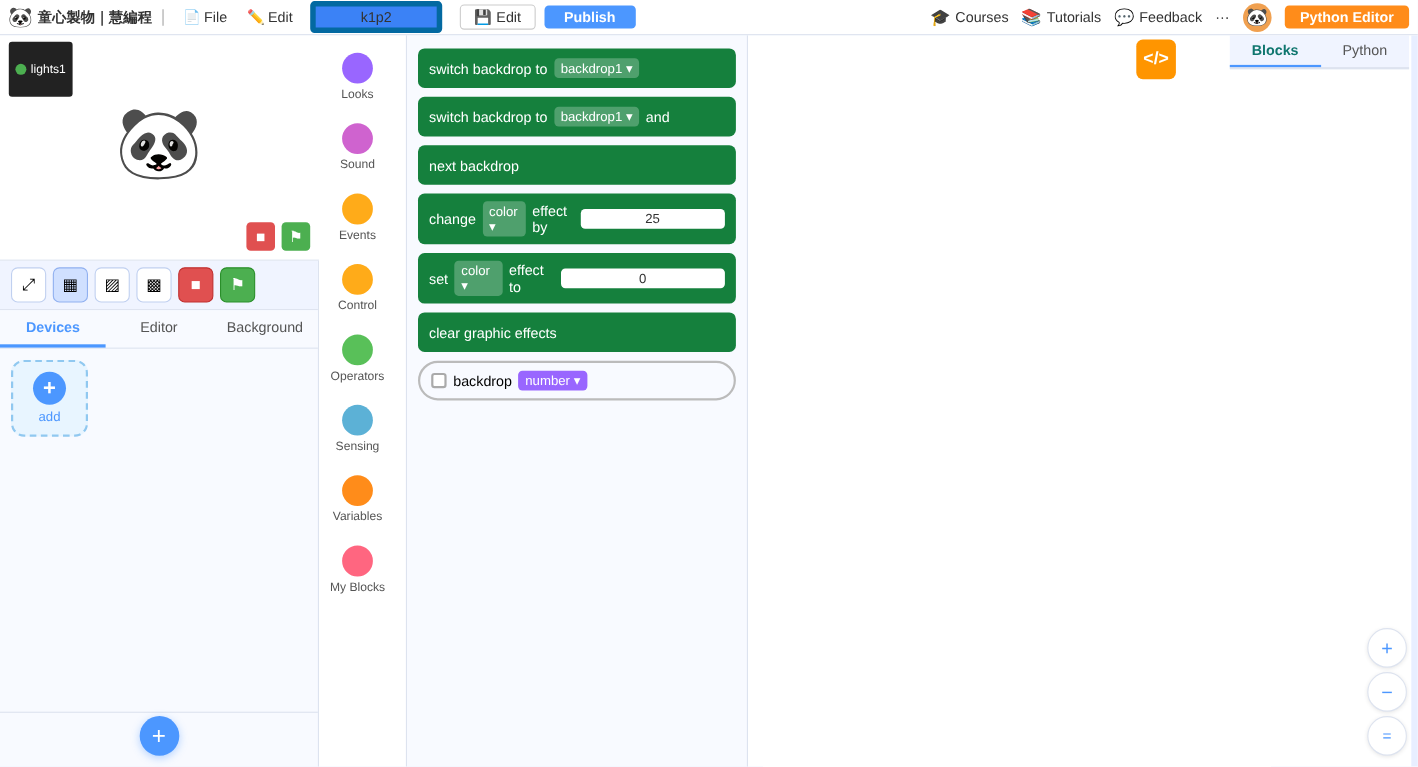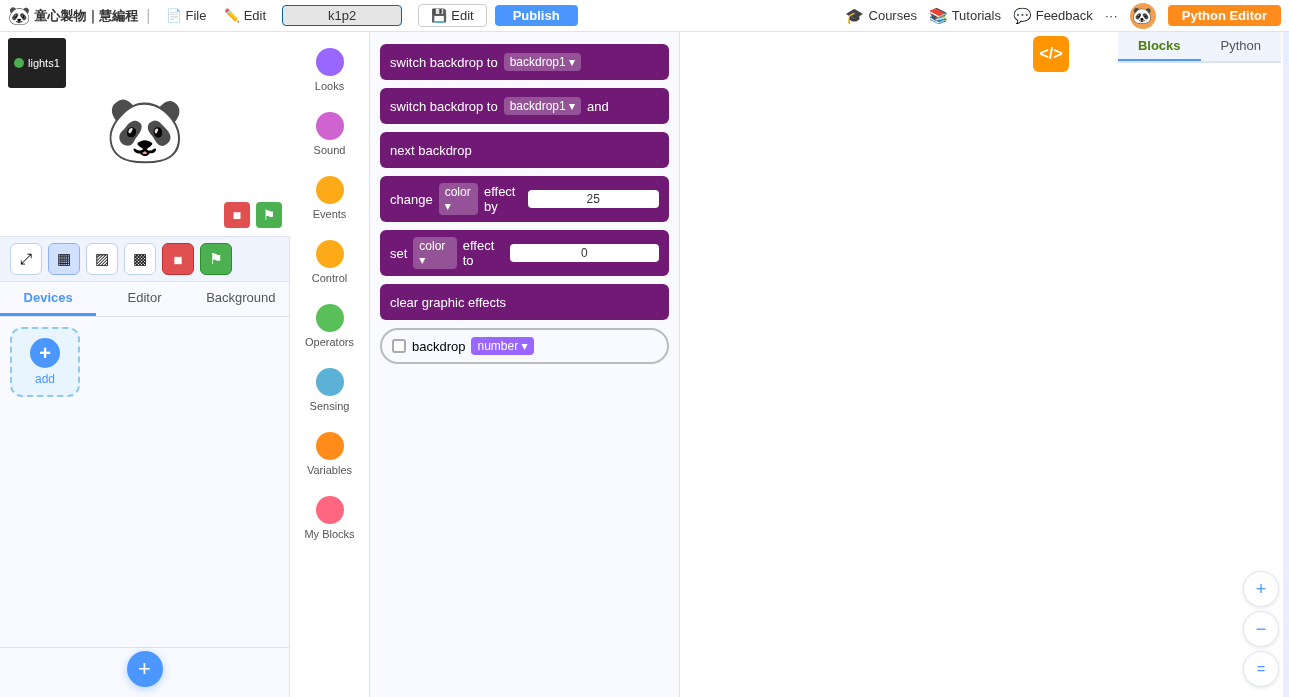--- a/index.html
+++ b/index.html
@@ -15,21 +15,21 @@
       display: flex; align-items: center; gap: 4px; font-size: 13px; color: #333; font-weight: bold;
     }
     .topbar-logo .panda-icon { font-size: 18px; }
     .topbar-divider { color: #bbb; font-size: 16px; }
     .topbar-menu { display: flex; align-items: center; gap: 2px; }
     .topbar-menu-item {
       display: flex; align-items: center; gap: 3px; padding: 3px 8px;
       font-size: 13px; color: #333; cursor: pointer; border-radius: 4px;
     }
     .topbar-project-name {
-      background: #e5e5e5; border: 1px solid #0369a1; border-radius: 4px;
+      background: #3b82f6; border: 5px solid #0369a1; border-radius: 4px;
       padding: 2px 12px; font-size: 13px; color: #333; min-width: 120px; text-align: center;
     }
     .topbar-actions { display: flex; align-items: center; gap: 8px; margin-left: 8px; }
     .btn-save {
       display: flex; align-items: center; gap: 4px; padding: 3px 12px;
       border: 1px solid #ccc; border-radius: 4px; background: #fff;
       font-size: 13px; cursor: pointer; color: #333;
     }
     .btn-publish {
       padding: 3px 18px; border-radius: 4px; background: #4c97ff;
@@ -79,31 +79,31 @@
     .add-sprite-label { font-size: 12px; color: #4c97ff; }
 
     .add-bottom-btn {
       position: absolute; bottom: 10px; left: 50%; transform: translateX(-50%);
       width: 36px; height: 36px; border-radius: 50%; background: #4c97ff;
       color: #fff; font-size: 22px; border: none; cursor: pointer;
       display: flex; align-items: center; justify-content: center; box-shadow: 0 2px 8px rgba(76,151,255,0.4);
     }
 
     
-    .block-categories { width: 80px; background: #fff; border-right: 1px solid #dde3ef; flex-shrink: 0; padding: 8px 0; overflow-y: auto; display: flex; flex-direction: column; align-items: center; gap: 4px; }
+    .block-categories { width: 80px; background: #fff; border-right: 1px solid #dde3ef; flex-shrink: 0; padding: 8px 0; overflow-y: auto; display: flex; flex-direction: column; align-items: flex-start; gap: 4px; }
     .category-item { display: flex; flex-direction: column; align-items: center; gap: 4px; padding: 8px 4px; cursor: pointer; border-radius: 8px; width: 70px; }
     .category-dot { width: 28px; height: 28px; border-radius: 50%; }
     .category-label { font-size: 11px; color: #555; text-align: center; }
 
     
     .blocks-panel { width: 310px; background: #f8faff; border-right: 1px solid #dde3ef; flex-shrink: 0; padding: 12px 10px; overflow-y: auto; display: flex; flex-direction: column; gap: 8px; }
 
     
     .block { display: flex; align-items: center; border-radius: 6px; padding: 7px 10px; gap: 6px; font-size: 13px; cursor: grab; user-select: none; min-height: 36px; }
-    .block-purple { background: #701a75; color: #fff; }
+    .block-purple { background: #15803d; color: #fff; }
     .block-outline { background: transparent; border: 2px solid #ccc; }
     .block-input {
       background: #fff; border-radius: 4px; border: none;
       padding: 2px 6px; font-size: 12px; color: #333; min-width: 30px; text-align: center;
     }
     .block-dropdown {
       background: rgba(255,255,255,0.25); border-radius: 4px; padding: 2px 6px;
       font-size: 12px; color: #fff; display: flex; align-items: center; gap: 2px;
     }
     .block-checkbox { width: 14px; height: 14px; border: 2px solid #aaa; border-radius: 3px; background: #fff; flex-shrink: 0; }
@@ -114,21 +114,21 @@
     
     .zoom-controls { position: absolute; bottom: 10px; right: 10px; display: flex; flex-direction: column; gap: 4px; }
     .zoom-btn { width: 36px; height: 36px; border-radius: 50%; background: #fff; border: 1px solid #dde3ef; box-shadow: 0 1px 4px rgba(0,0,0,0.1); display: flex; align-items: center; justify-content: center; font-size: 18px; cursor: pointer; color: #4c97ff; }
 
     
     .workspace-scrollbar { position: absolute; right: 0; top: 0; width: 8px; height: 100%; background: #e8eeff; }
 
     
     .code-icon { position: absolute; top: 10px; right: 10px; width: 36px; height: 36px; background: #ff9500; border-radius: 6px; display: flex; align-items: center; justify-content: center; color: #fff; font-size: 16px; cursor: pointer; font-weight: bold; }
     .rtab { padding: 6px 20px; font-size: 13px; cursor: pointer; color: #555; }
-    .rtab.active { color: #4d7c0f; border-bottom: 2px solid #4c97ff; font-weight: bold; }
+    .rtab.active { color: #0f766e; border-bottom: 2px solid #4c97ff; font-weight: bold; }
 
     .sprite-content-area { flex: 1; overflow-y: auto; padding: 10px; position: relative; }
   </style>
 </head>
 <body>
 
 <div class="topbar">
   <div class="topbar-logo">
     <span class="panda-icon">🐼</span>
     <span>童心製物｜慧編程</span>

